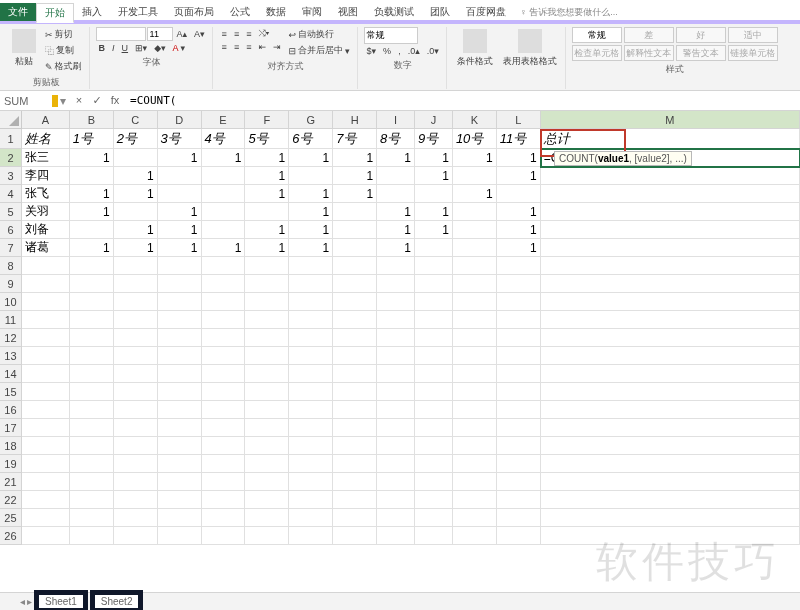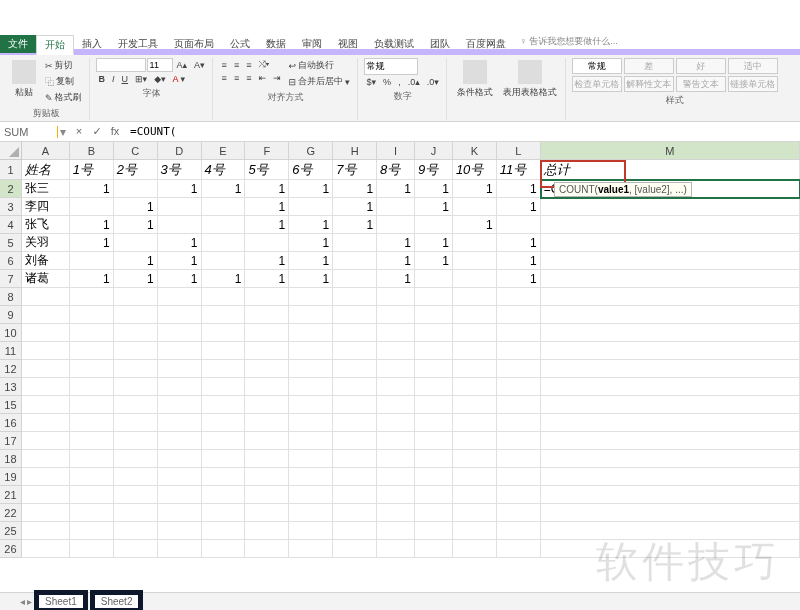--- a/index.html
+++ b/index.html
@@ -2,21 +2,21 @@
 <html><head>
 <meta charset="utf-8">
 <style>
 * { box-sizing: border-box; margin: 0; padding: 0; }
 body { font-family: "Microsoft YaHei", "SimSun", sans-serif; font-size: 12px; background: #fff; width: 800px; height: 610px; overflow: hidden; position: relative; }
 
 
 .titlebar { height: 4px; background: #fff; }
 
 
-.menubar { display: flex; align-items: flex-start; background: #fff; height: 20px; border-bottom: 6px solid #c4b5fd; margin-top: 31px; }
+.menubar { display: flex; align-items: center; background: #fff; height: 20px; border-bottom: 4px solid #c4b5fd; }
 .menu-tab { padding: 2px 8px; font-size: 10px; color: #444; cursor: pointer; }
 .menu-tab.file { background: #217346; color: #fff; }
 .menu-tab.active { background: #fff; color: #217346; border: 1px solid #d4d4d4; border-bottom: 1px solid #fff; margin-bottom: -1px; }
 .tell-me { margin-left: 6px; color: #888; font-size: 9px; }
 
 
 .ribbon { display: flex; background: #f3f3f3; border-bottom: 1px solid #d4d4d4; padding: 3px 4px 1px; gap: 2px; }
 .ribbon-group { display: flex; flex-direction: column; align-items: center; border-right: 1px solid #e0e0e0; padding: 0 4px; }
 .ribbon-group-label { font-size: 9px; color: #666; margin-top: 2px; }
 .rg-body { display: flex; gap: 2px; align-items: flex-start; }
@@ -26,21 +26,21 @@
 .ricon { width: 16px; height: 16px; background: #ddd; display: inline-block; }
 .ricon.big { width: 24px; height: 24px; }
 .sel { border: 1px solid #ccc; background: #fff; font-size: 9px; padding: 1px 2px; width: 50px; }
 .sel.sm { width: 26px; }
 .sty-box { width: 50px; height: 16px; border: 1px solid #ccc; background: #f8f8f8; font-size: 9px; display: flex; align-items: center; justify-content: center; color: #aaa; }
 .sty-box.normal { background: #fff; color: #000; }
 .sty-row { display: flex; gap: 2px; }
 
 
 .formula-bar { display: flex; align-items: center; border-bottom: 1px solid #d4d4d4; height: 20px; background: #fff; }
-.name-box { width: 58px; border-right: 1px solid #eab308; padding: 0 4px; font-size: 11px; color: #666; }
+.name-box { width: 58px; border-right: 6px solid #eab308; padding: 0 4px; font-size: 11px; color: #666; }
 .fb-btns { display: flex; gap: 0; padding: 0 2px; }
 .fb-btn { width: 18px; text-align: center; color: #666; font-size: 11px; cursor: pointer; }
 .formula-input { flex: 1; padding: 0 4px; font-size: 11px; font-family: monospace; color: #000; }
 
 
 .grid-wrap { position: relative; }
 .select-all { position: absolute; left: 0; top: 0; width: 22px; height: 18px; background: #f0f0f0; border-right: 1px solid #ccc; border-bottom: 1px solid #ccc; }
 .select-all::after { content: ""; position: absolute; right: 2px; bottom: 2px; border: 5px solid transparent; border-right-color: #b0b0b0; border-bottom-color: #b0b0b0; }
 
 .col-hdrs { display: flex; margin-left: 22px; height: 18px; }
@@ -458,20 +458,36 @@
         <div class="cell cw-F"></div>
         <div class="cell cw-G"></div>
         <div class="cell cw-H"></div>
         <div class="cell cw-I"></div>
         <div class="cell cw-J"></div>
         <div class="cell cw-K"></div>
         <div class="cell cw-L"></div>
         <div class="cell cw-M"></div>
       </div>
       <div class="row">
+        <div class="row-hdr">14</div>
+        <div class="cell cw-A"></div>
+        <div class="cell cw-B"></div>
+        <div class="cell cw-C"></div>
+        <div class="cell cw-D"></div>
+        <div class="cell cw-E"></div>
+        <div class="cell cw-F"></div>
+        <div class="cell cw-G"></div>
+        <div class="cell cw-H"></div>
+        <div class="cell cw-I"></div>
+        <div class="cell cw-J"></div>
+        <div class="cell cw-K"></div>
+        <div class="cell cw-L"></div>
+        <div class="cell cw-M"></div>
+      </div>
+      <div class="row">
         <div class="row-hdr">15</div>
         <div class="cell cw-A"></div>
         <div class="cell cw-B"></div>
         <div class="cell cw-C"></div>
         <div class="cell cw-D"></div>
         <div class="cell cw-E"></div>
         <div class="cell cw-F"></div>
         <div class="cell cw-G"></div>
         <div class="cell cw-H"></div>
         <div class="cell cw-I"></div>

